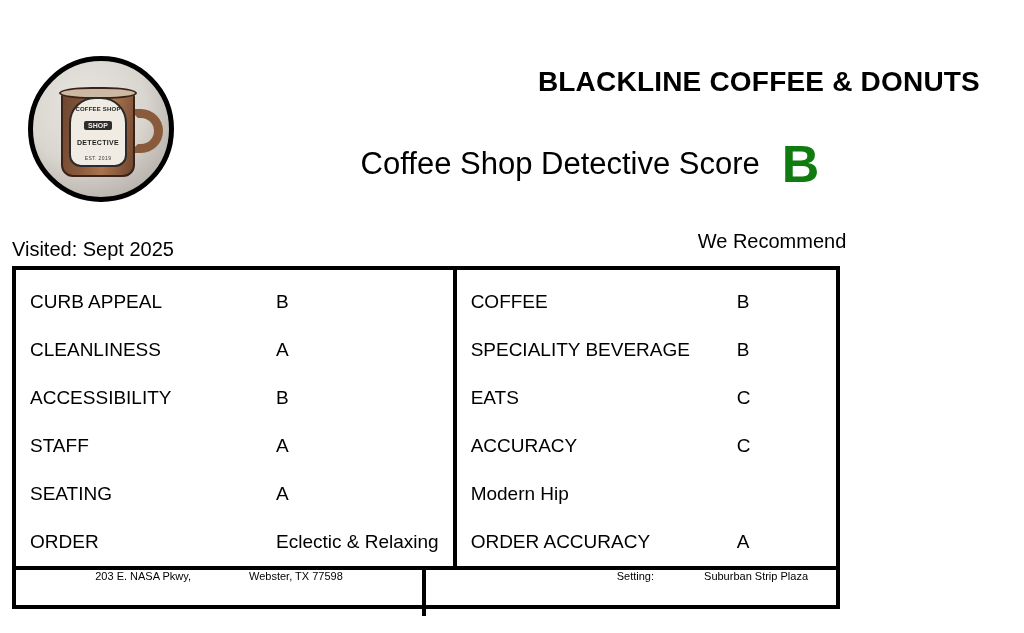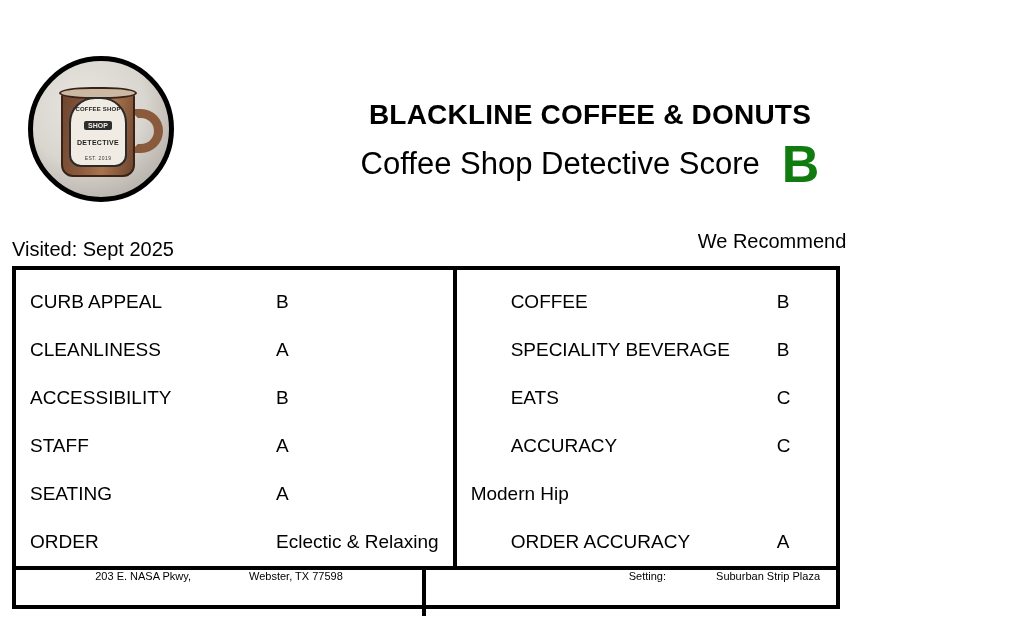--- a/index.html
+++ b/index.html
@@ -112,25 +112,24 @@
     color: #3a3a3a;
     letter-spacing: .4px;
   }
 
   
   .title {
     position: absolute;
     left: 200px;
     top: 66px;
     width: 780px;
-    text-align: center;
+    text-align: right;
     font-size: 28px;
     font-weight: bold;
     letter-spacing: .2px;
-    margin-top: 33px;
   }
   .subtitle-row {
     position: absolute;
     left: 200px;
     top: 138px;
     width: 780px;
     text-align: center;
     white-space: nowrap;
   }
   .subtitle {
@@ -197,21 +196,20 @@
     width: 246px;
     font-size: 19px;
     white-space: nowrap;
   }
   .row .value {
     font-size: 19px;
     white-space: nowrap;
   }
   .col.right .row .label {
     width: 266px;
-    margin-left: 40px;
   }
 
   .card-footer {
     display: flex;
     height: 46px;
     flex: 0 0 46px;
   }
   .foot-cell {
     flex: 1 1 50%;
     box-sizing: border-box;
@@ -219,21 +217,21 @@
     align-items: flex-start;
     font-size: 11px;
     gap: 36px;
   }
   .foot-cell.left {
     border-right: 4px solid #000000;
     justify-content: center;
   }
   .foot-cell.right {
     justify-content: flex-end;
-    padding-right: 16px;
+    padding-right: 28px;
   }
   .addr-street { margin-right: 22px; }
   .setting-label { margin-right: 14px; }
 </style>
 </head>
 <body>
 
 <div class="logo-wrap">
   <div class="logo-circle">
     <div class="mug-handle"></div>

